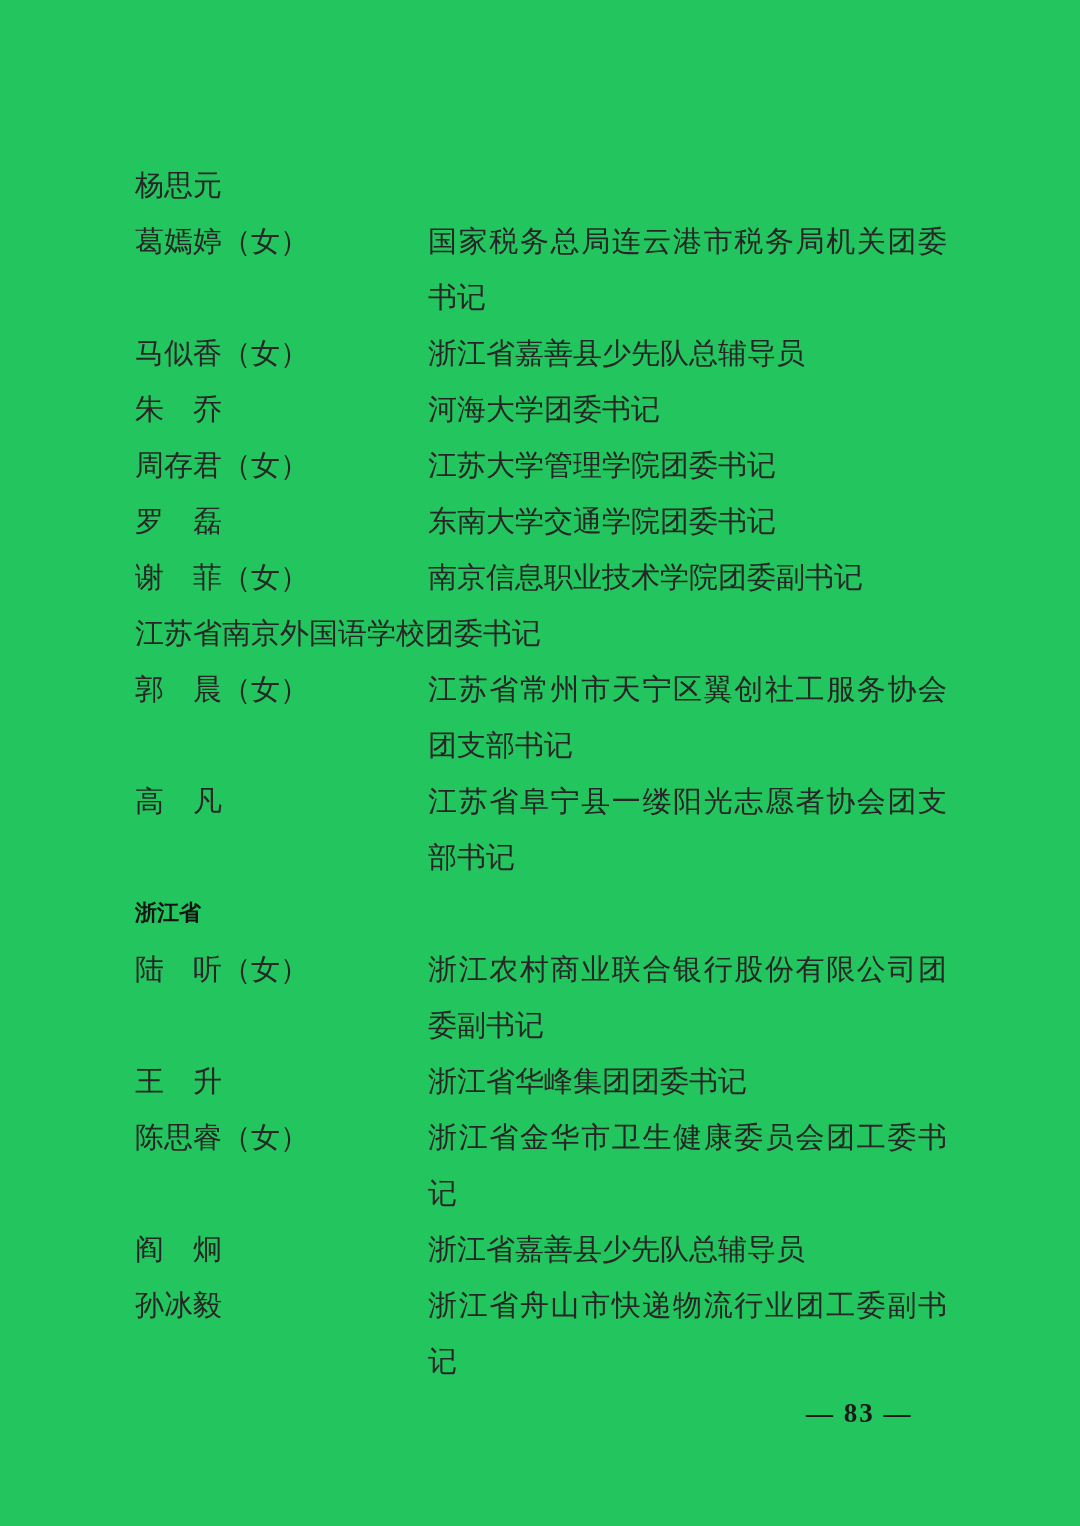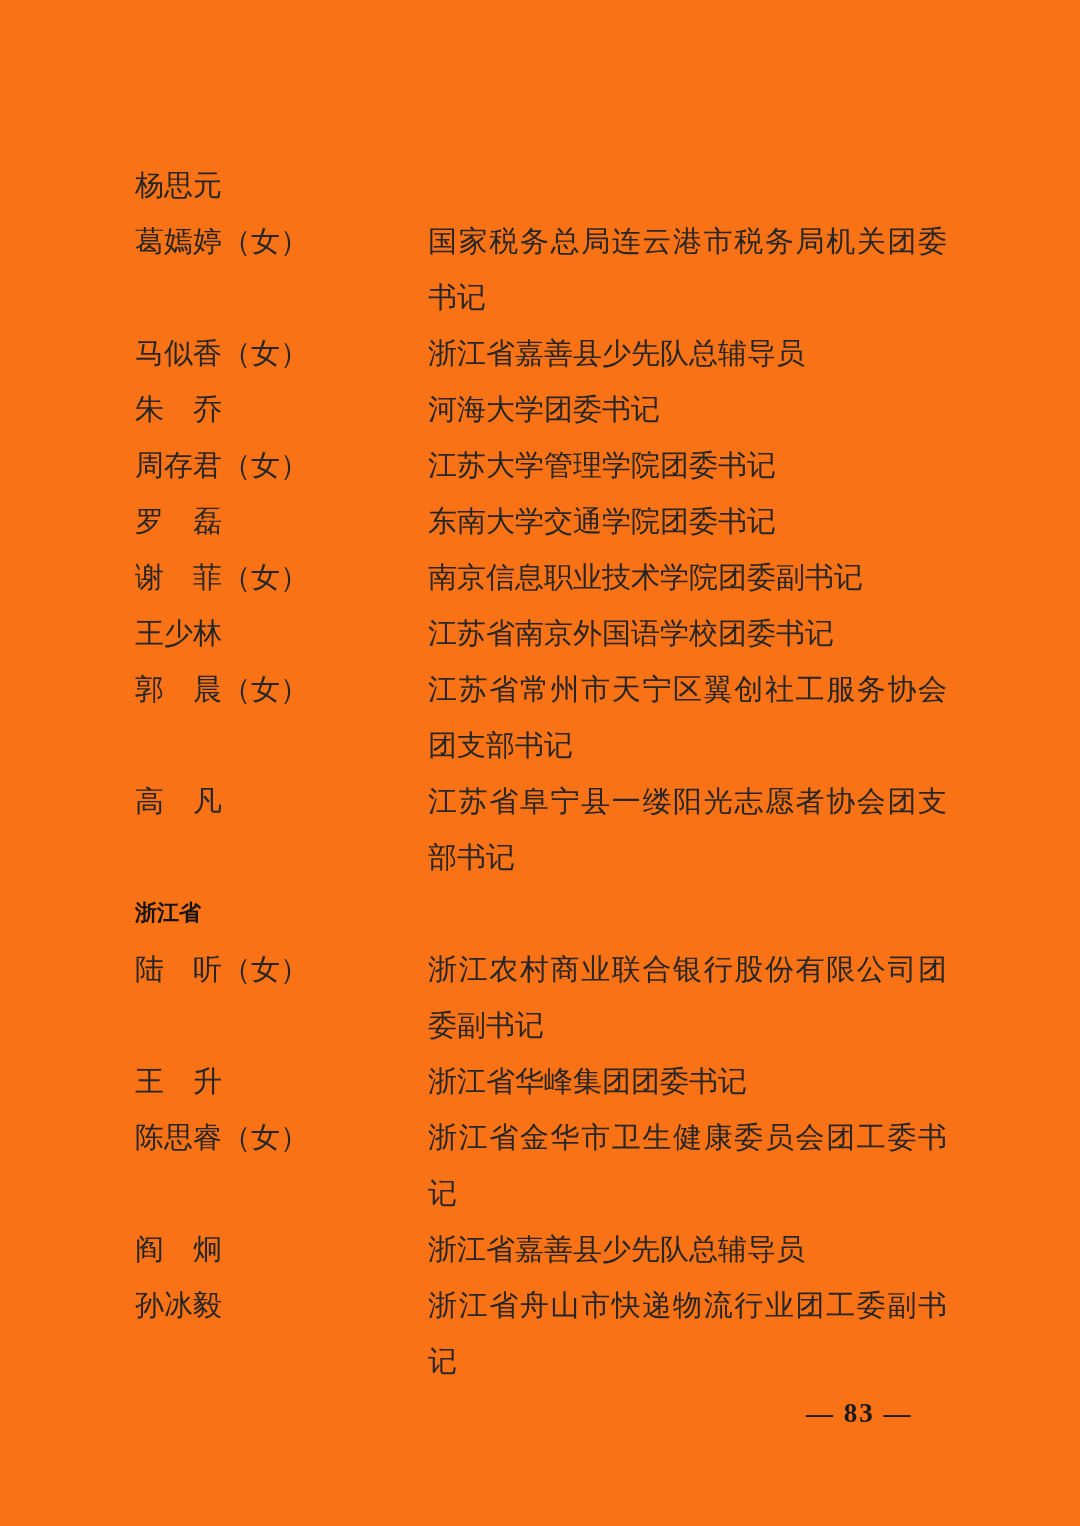--- a/index.html
+++ b/index.html
@@ -9,21 +9,21 @@
     height: 1526px;
     background: #ffffff;
     overflow: hidden;
     font-family: "Liberation Serif", "DejaVu Serif", serif;
   }
 
   .page {
     position: relative;
     width: 1080px;
     height: 1526px;
-    background: #f97316;
+    background: #22c55e;
     color: #242424;
   }
 
   .content {
     position: absolute;
     left: 135px;
     top: 157px;
     width: 812px;
   }
 
@@ -106,21 +106,20 @@
     <div class="name">罗　磊</div>
     <div class="position">东南大学交通学院团委书记</div>
   </div>
 
   <div class="entry">
     <div class="name">谢　菲（女）</div>
     <div class="position">南京信息职业技术学院团委副书记</div>
   </div>
 
   <div class="entry">
-    <div class="name">王少林</div>
     <div class="position">江苏省南京外国语学校团委书记</div>
   </div>
 
   <div class="entry">
     <div class="name">郭　晨（女）</div>
     <div class="position">江苏省常州市天宁区翼创社工服务协会团支部书记</div>
   </div>
 
   <div class="entry">
     <div class="name">高　凡</div>

